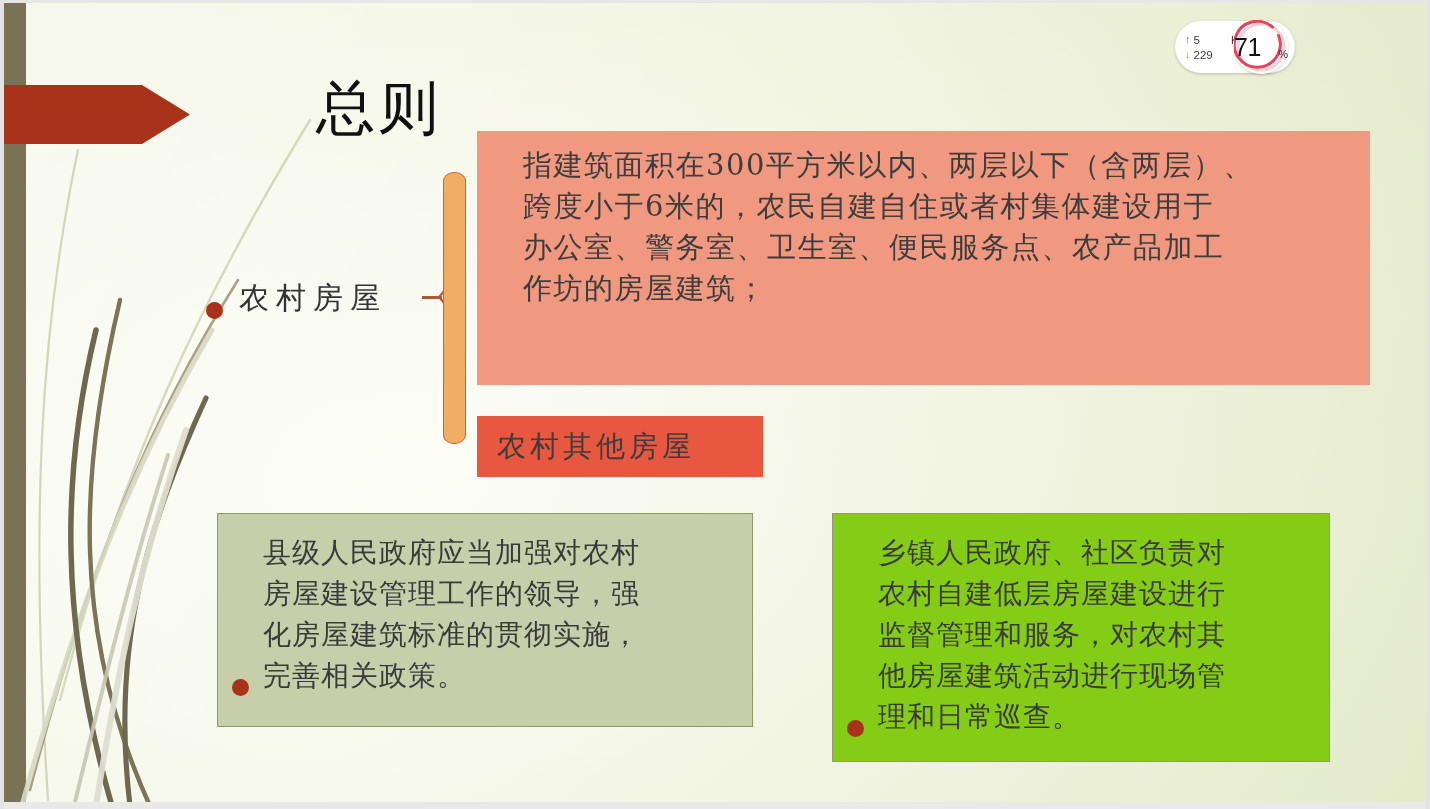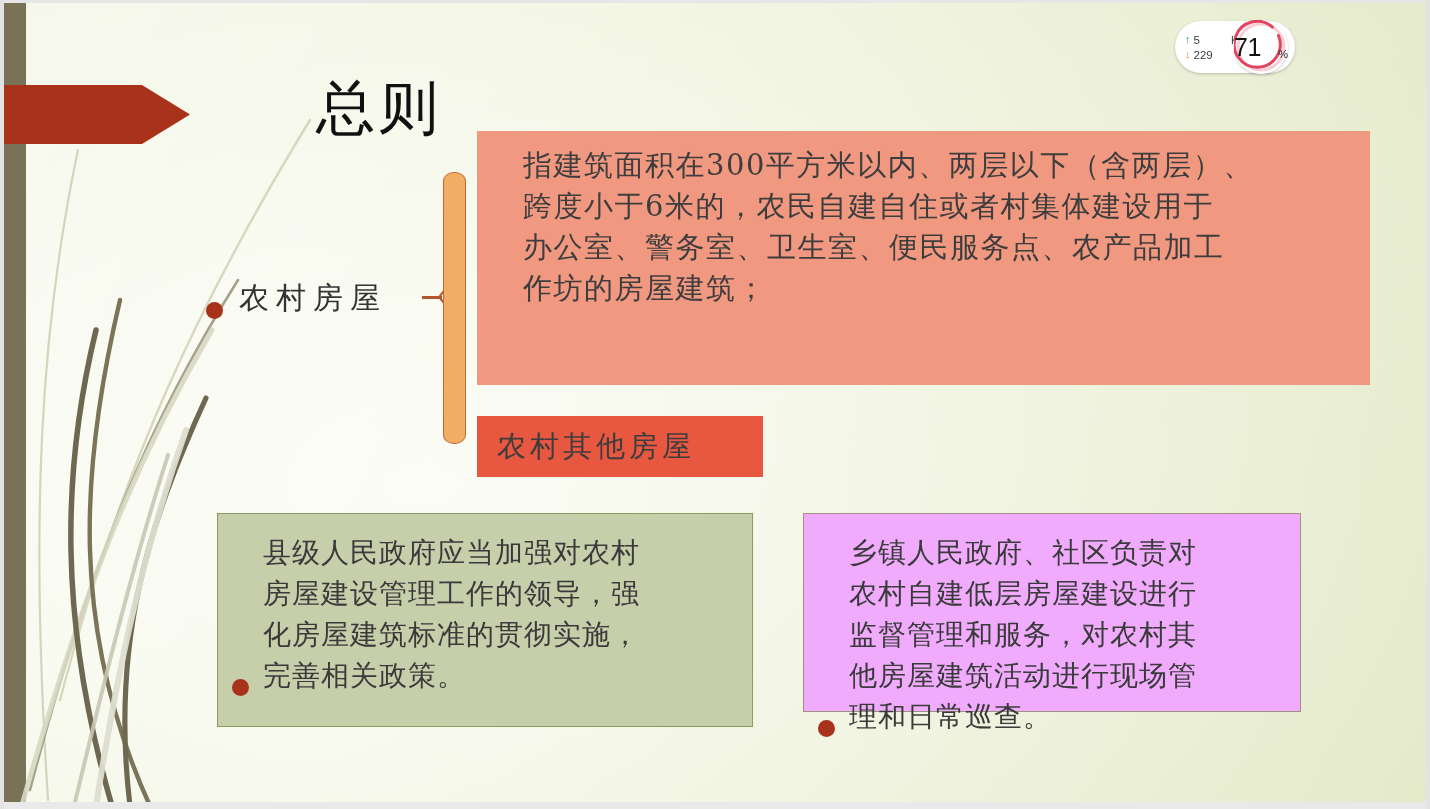--- a/index.html
+++ b/index.html
@@ -195,25 +195,25 @@
     left: 217px;
     top: 513px;
     width: 536px;
     height: 214px;
     background: #c6ceaa;
     border: 1.5px solid #8c9a62;
     box-sizing: border-box;
   }
   .box-beige {
     position: absolute;
-    left: 803px;
+    left: 832px;
     top: 513px;
     width: 498px;
-    height: 199px;
-    background: #f0abfc;
+    height: 249px;
+    background: #84cc16;
     border: 1.5px solid #9c9183;
     box-sizing: border-box;
   }
   .para {
     display: flex;
     gap: 14px;
     padding: 18px 12px 0 14px;
     align-items: flex-end;
   }
   .para .bullet-dot { margin-top: 14px; }

